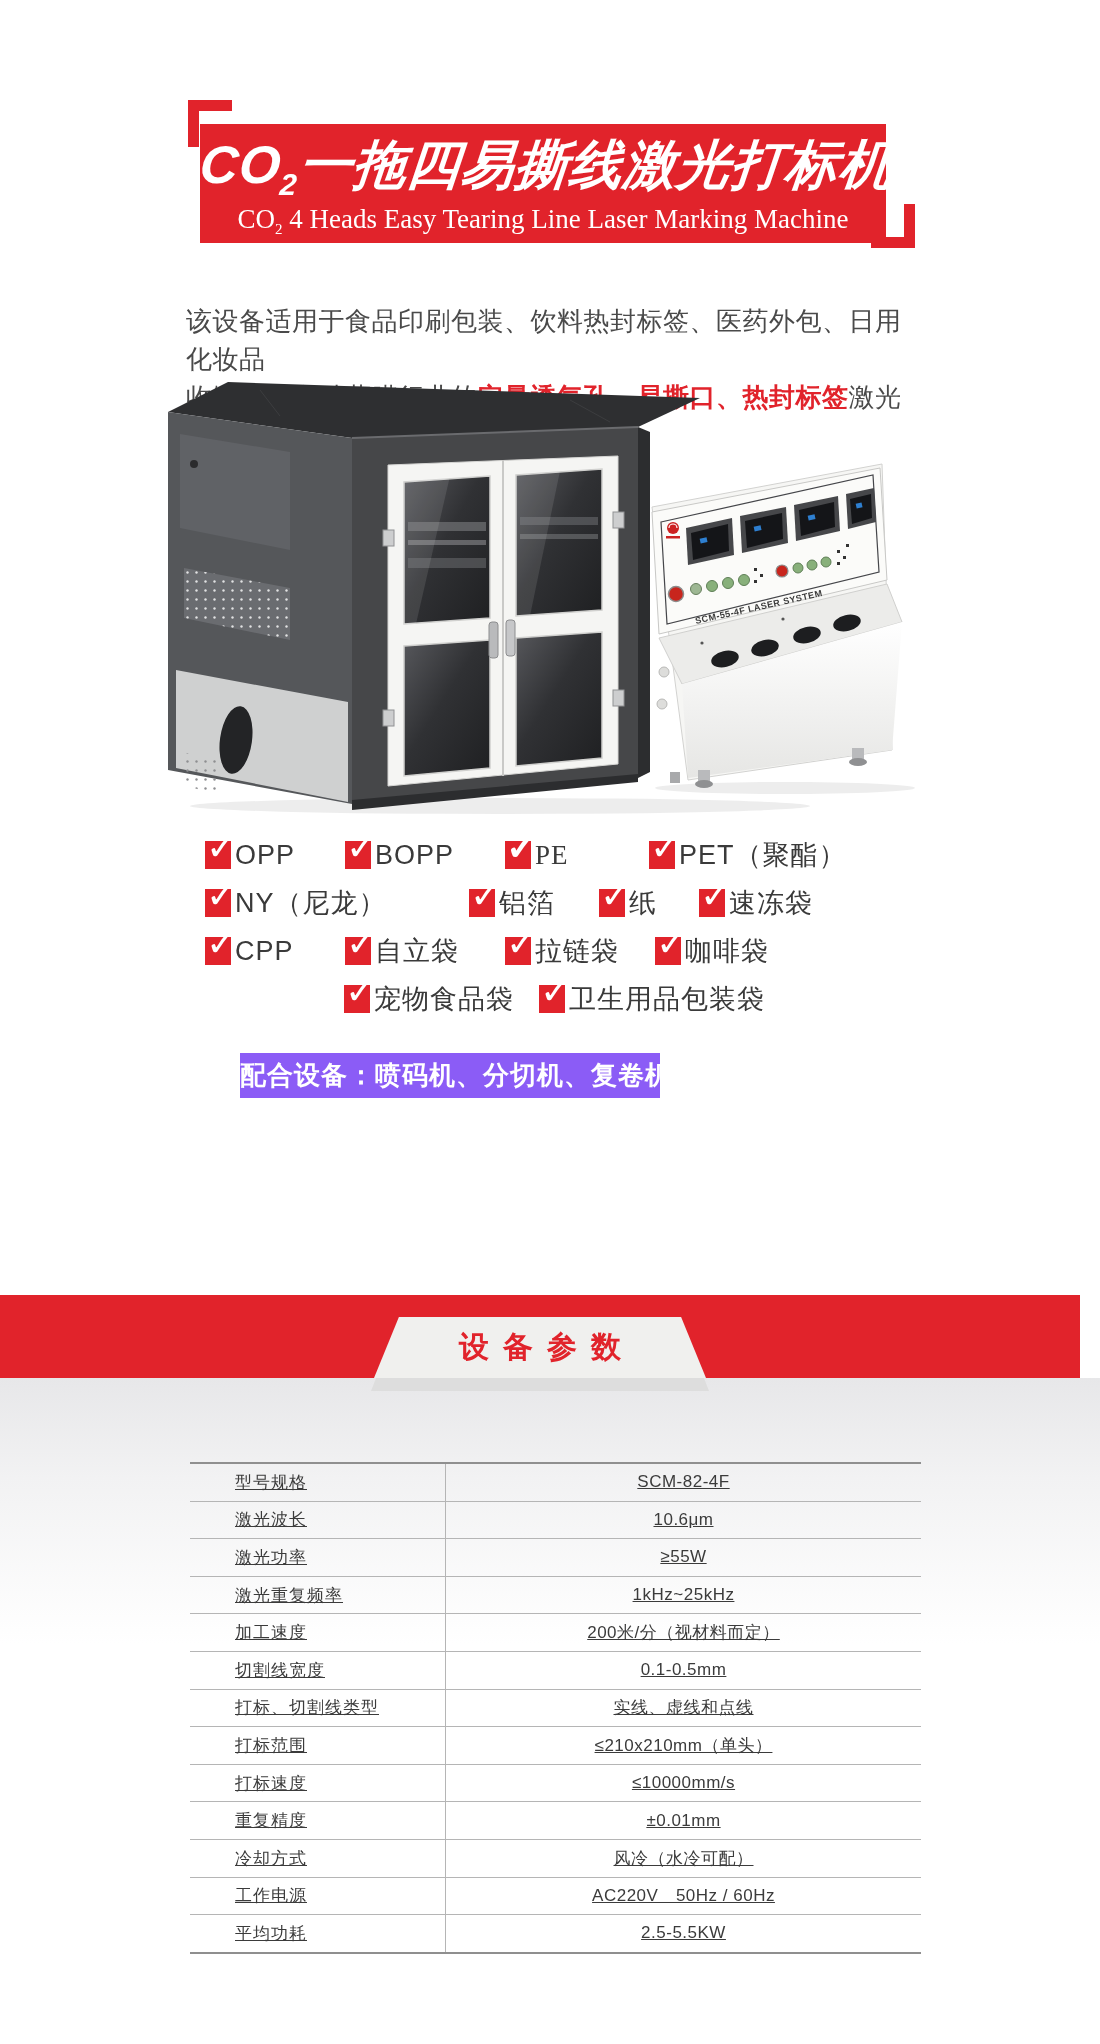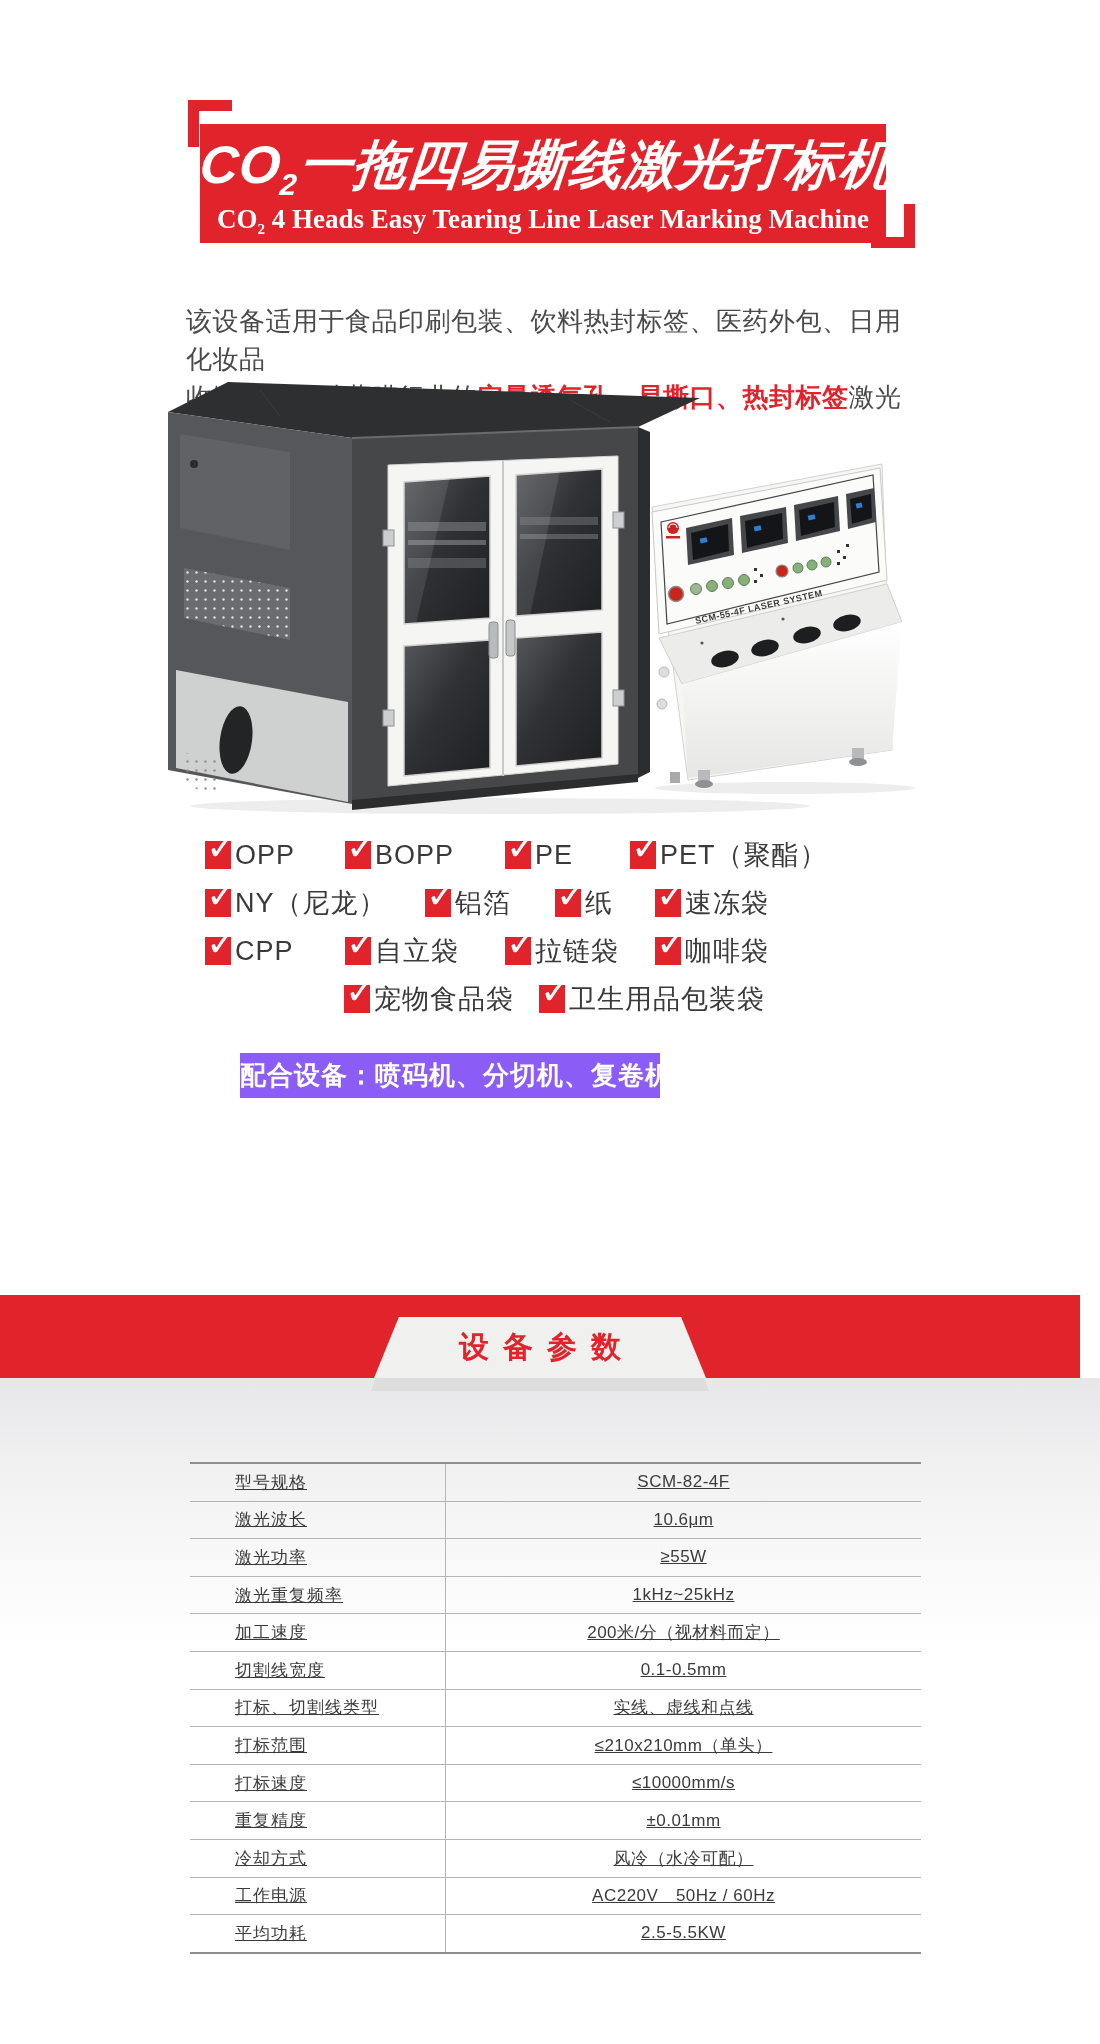--- a/index.html
+++ b/index.html
@@ -9,21 +9,21 @@
   
   .corner-tl{position:absolute;left:188px;top:100px;width:33px;height:36px;
              border-left:11px solid #e1232b;border-top:11px solid #e1232b;}
   .corner-br{position:absolute;left:871px;top:204px;width:33px;height:33px;
              border-right:11px solid #e1232b;border-bottom:11px solid #e1232b;}
   .banner{position:absolute;left:200px;top:124px;width:686px;height:119px;background:#e1232b;
           color:#fff;text-align:center;}
   .cn-title{margin-top:4px;height:74px;line-height:74px;font-size:53px;font-weight:bold;
             font-style:italic;transform:skewX(-5deg);letter-spacing:1px;white-space:nowrap;}
   .cn-title sub{font-size:30px;font-weight:bold;}
-  .en-title{height:38px;line-height:34px;font-size:27px;font-weight:bold;
+  .en-title{height:38px;line-height:34px;font-size:27px;font-weight:normal;
             font-family:"Liberation Serif","DejaVu Serif",serif;white-space:nowrap;}
   .en-title sub{font-size:15px;}
 
   
   .desc{position:absolute;left:186px;top:276px;width:740px;font-size:26px;line-height:38px;
         color:#4a4a4a;letter-spacing:0.5px;}
   .desc .hl{color:#e1232b;font-weight:bold;}
 
   
   .product{position:absolute;left:140px;top:372px;width:780px;height:445px;}
@@ -31,22 +31,22 @@
   
   .materials{position:absolute;left:0;top:840px;width:1100px;color:#3a3a3a;}
   .mrow{display:flex;align-items:center;height:30px;margin-bottom:18px;}
   .mi{display:flex;align-items:center;box-sizing:border-box;}
   .mi .lbl{font-size:27px;margin-left:4px;letter-spacing:1px;white-space:nowrap;}
   .chk{position:relative;width:26px;height:28px;background:#e1232b;flex:0 0 26px;}
   .chk::before{content:"\2713";position:absolute;left:1px;top:-12px;color:#ffffff;
                font-size:37px;font-weight:bold;line-height:1;}
   .r1,.r2,.r3{padding-left:205px;}
   .r4{padding-left:305px;}
-  .r1 .mi:nth-child(1){width:140px;} .r1 .mi:nth-child(2){width:160px;} .r1 .mi:nth-child(3){width:125px;}
-  .r2 .mi:nth-child(1){width:220px;} .r2 .mi:nth-child(2){width:130px;} .r2 .mi:nth-child(3){width:100px;}
+  .r1 .mi:nth-child(1){width:140px;} .r1 .mi:nth-child(2){width:160px;} .r1 .mi:nth-child(3){width:144px;font-family:Liberation Serif, serif;}
+  .r2 .mi:nth-child(1){width:220px;} .r2 .mi:nth-child(2){width:130px;margin-left:44px;} .r2 .mi:nth-child(3){width:100px;}
   .r3 .mi:nth-child(1){width:140px;} .r3 .mi:nth-child(2){width:160px;} .r3 .mi:nth-child(3){width:150px;}
   .r4 .mi:nth-child(1){width:234px;padding-left:39px;}
 
   
   .aux{position:absolute;left:240px;top:1053px;width:420px;height:45px;background:#8b5cf6;
        color:#fff;font-size:26px;font-weight:bold;text-align:center;line-height:45px;
        letter-spacing:1px;white-space:nowrap;}
 
   
   .band{position:absolute;left:0;top:1295px;width:1080px;height:83px;background:#e1232b;}

